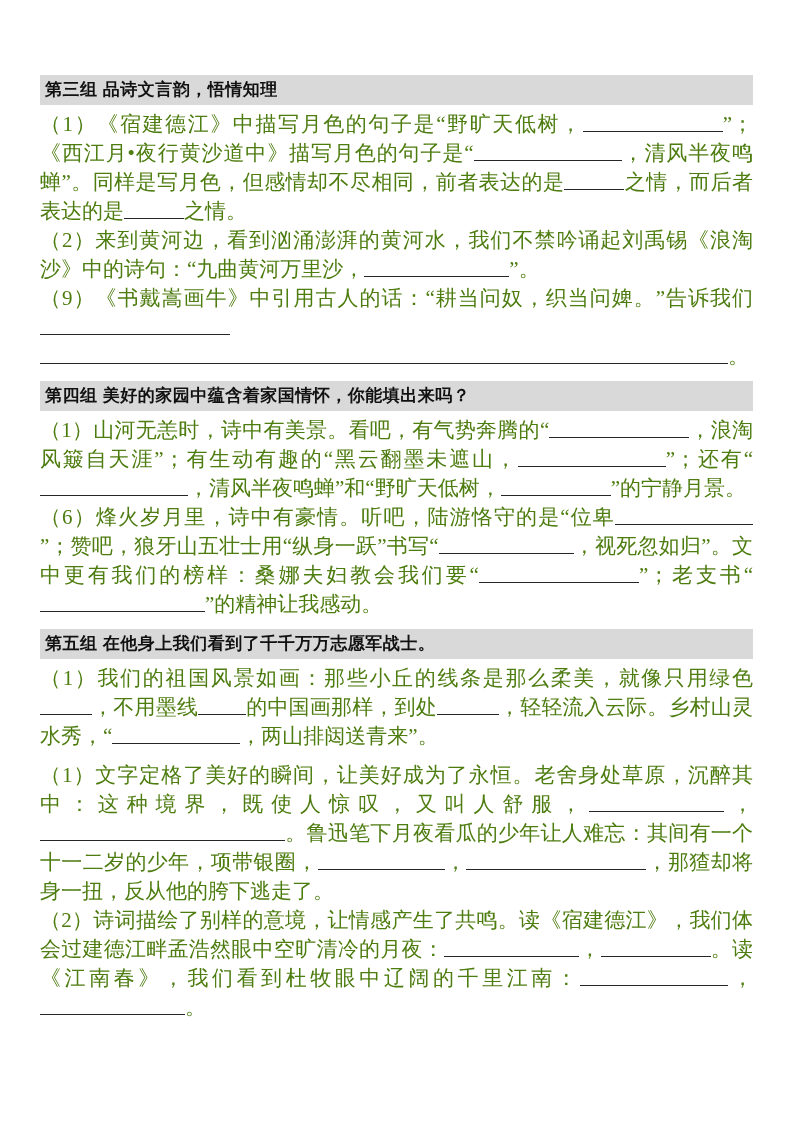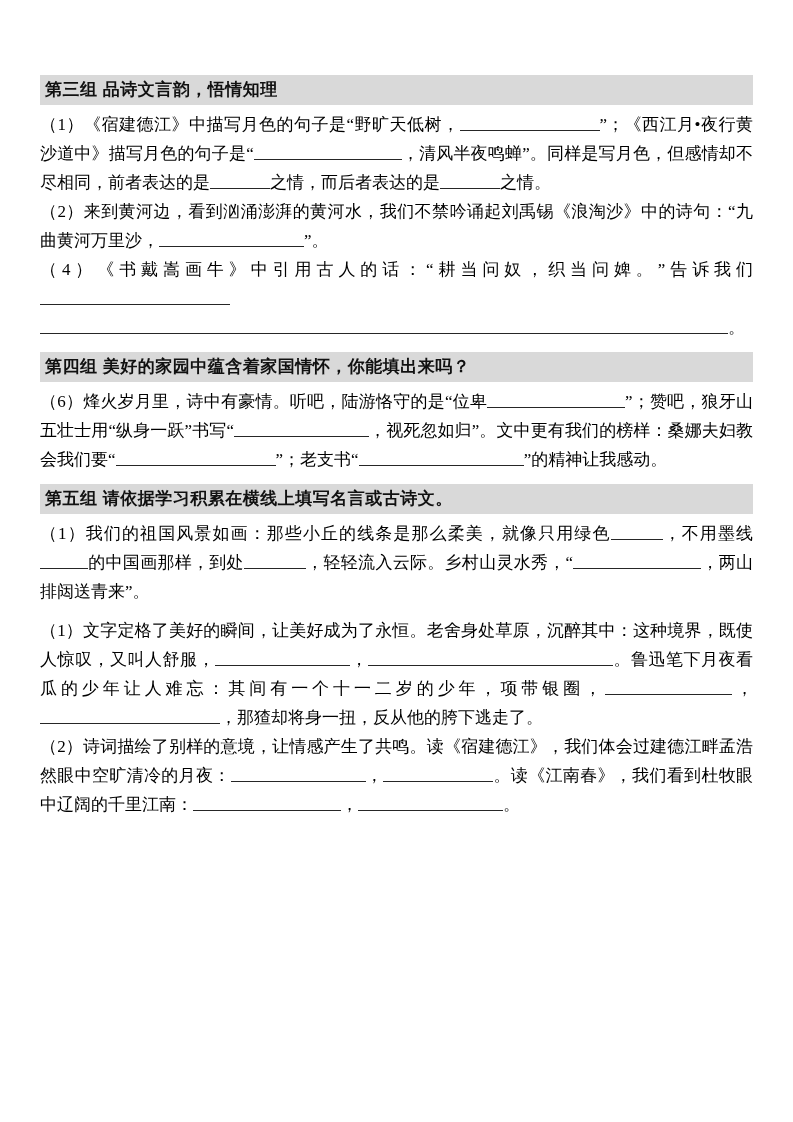--- a/index.html
+++ b/index.html
@@ -28,50 +28,51 @@
     font-weight: 700;
     font-size: 17px;
     line-height: 22px;
     color: #111111;
     padding: 4px 6px 4px 5px;
     margin: 0 0 5px 0;
     letter-spacing: 0.5px;
   }
   .para {
     margin: 0;
-    font-size: 17px;
+    font-size: 21px;
     line-height: 29px;
     text-align: justify;
     text-justify: inter-ideograph;
-    color: #000000;
+    color: #4d7c0f;
     word-break: break-all;
   }
   .blank {
     display: inline-block;
     height: 15px;
     border-bottom: 1.2px solid #262626;
     vertical-align: baseline;
     margin-bottom: -1px;
   }
 </style>
 </head>
 <body>
 
 <div class="page">
     <section class="sec">
       <div class="sec-header">第三组 品诗文言韵，悟情知理</div>
       <p class="para"><span>（1）《宿建德江》中描写月色的句子是“野旷天低树，</span><span class="blank" style="width: 140px;"></span><span>”；《西江月•夜行黄沙道中》描写月色的句子是“</span><span class="blank" style="width: 148px;"></span><span>，清风半夜鸣蝉”。同样是写月色，但感情却不尽相同，前者表达的是</span><span class="blank" style="width: 60px;"></span><span>之情，而后者表达的是</span><span class="blank" style="width: 60px;"></span><span>之情。</span></p>
       <p class="para"><span>（2）来到黄河边，看到汹涌澎湃的黄河水，我们不禁吟诵起刘禹锡《浪淘沙》中的诗句：“九曲黄河万里沙，</span><span class="blank" style="width: 145px;"></span><span>”。</span></p>
-      <p class="para"><span>（4）《书戴嵩画牛》中引用古人的话：“耕当问奴，织当问婢。”告诉我们</span><span class="blank" style="width: 190px;"></span><span class="blank" style="width: 688px;"></span><span>。</span></p>
+      <p class="para"><span>（9）《书戴嵩画牛》中引用古人的话：“耕当问奴，织当问婢。”告诉我们</span><span class="blank" style="width: 190px;"></span><span class="blank" style="width: 688px;"></span><span>。</span></p>
     </section>
     <section class="sec">
       <div class="sec-header">第四组 美好的家园中蕴含着家国情怀，你能填出来吗？</div>
+      <p class="para"><span>（1）山河无恙时，诗中有美景。看吧，有气势奔腾的“</span><span class="blank" style="width: 140px;"></span><span>，浪淘风簸自天涯”；有生动有趣的“黑云翻墨未遮山，</span><span class="blank" style="width: 148px;"></span><span>”；还有“</span><span class="blank" style="width: 148px;"></span><span>，清风半夜鸣蝉”和“野旷天低树，</span><span class="blank" style="width: 110px;"></span><span>”的宁静月景。</span></p>
       <p class="para"><span>（6）烽火岁月里，诗中有豪情。听吧，陆游恪守的是“位卑</span><span class="blank" style="width: 138px;"></span><span>”；赞吧，狼牙山五壮士用“纵身一跃”书写“</span><span class="blank" style="width: 135px;"></span><span>，视死忽如归”。文中更有我们的榜样：桑娜夫妇教会我们要“</span><span class="blank" style="width: 160px;"></span><span>”；老支书“</span><span class="blank" style="width: 165px;"></span><span>”的精神让我感动。</span></p>
     </section>
     <section class="sec">
-      <div class="sec-header">第五组 请依据学习积累在横线上填写名言或古诗文。</div>
+      <div class="sec-header">第五组 在他身上我们看到了千千万万志愿军战士。</div>
       <p class="para"><span>（1）我们的祖国风景如画：那些小丘的线条是那么柔美，就像只用绿色</span><span class="blank" style="width: 52px;"></span><span>，不用墨线</span><span class="blank" style="width: 48px;"></span><span>的中国画那样，到处</span><span class="blank" style="width: 62px;"></span><span>，轻轻流入云际。乡村山灵水秀，“</span><span class="blank" style="width: 128px;"></span><span>，两山排闼送青来”。</span></p>
     </section>
     <section class="sec">
       <p class="para"><span>（1）文字定格了美好的瞬间，让美好成为了永恒。老舍身处草原，沉醉其中：这种境界，既使人惊叹，又叫人舒服，</span><span class="blank" style="width: 135px;"></span><span>，</span><span class="blank" style="width: 245px;"></span><span>。鲁迅笔下月夜看瓜的少年让人难忘：其间有一个十一二岁的少年，项带银圈，</span><span class="blank" style="width: 127px;"></span><span>，</span><span class="blank" style="width: 180px;"></span><span>，那猹却将身一扭，反从他的胯下逃走了。</span></p>
       <p class="para"><span>（2）诗词描绘了别样的意境，让情感产生了共鸣。读《宿建德江》，我们体会过建德江畔孟浩然眼中空旷清冷的月夜：</span><span class="blank" style="width: 135px;"></span><span>，</span><span class="blank" style="width: 110px;"></span><span>。读《江南春》，我们看到杜牧眼中辽阔的千里江南：</span><span class="blank" style="width: 148px;"></span><span>，</span><span class="blank" style="width: 145px;"></span><span>。</span></p>
     </section>
   </div>
 
 </body></html>

